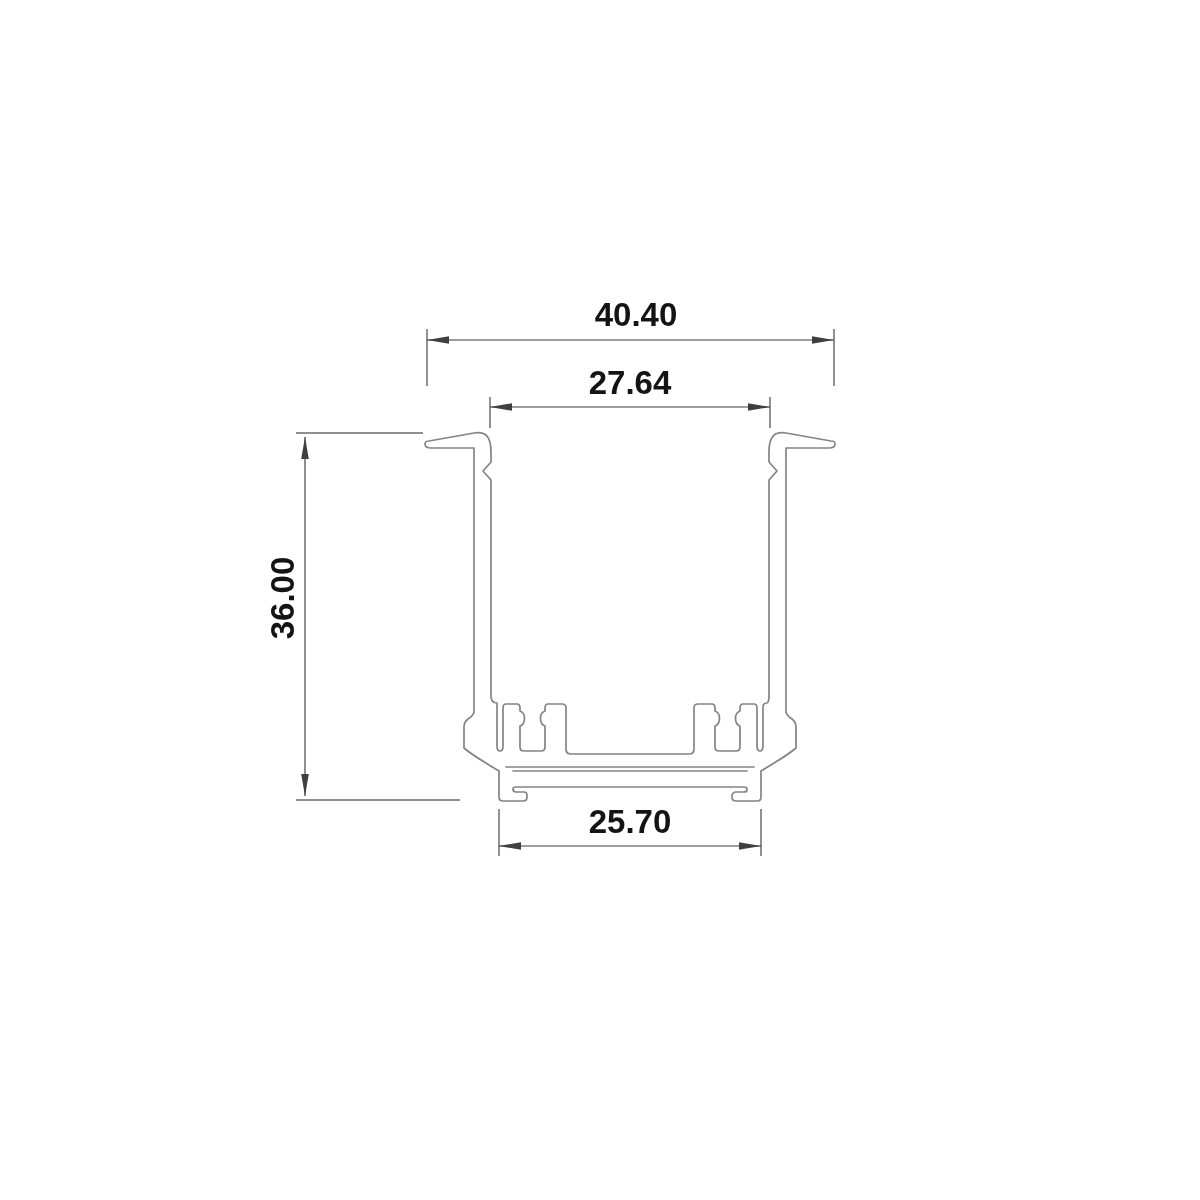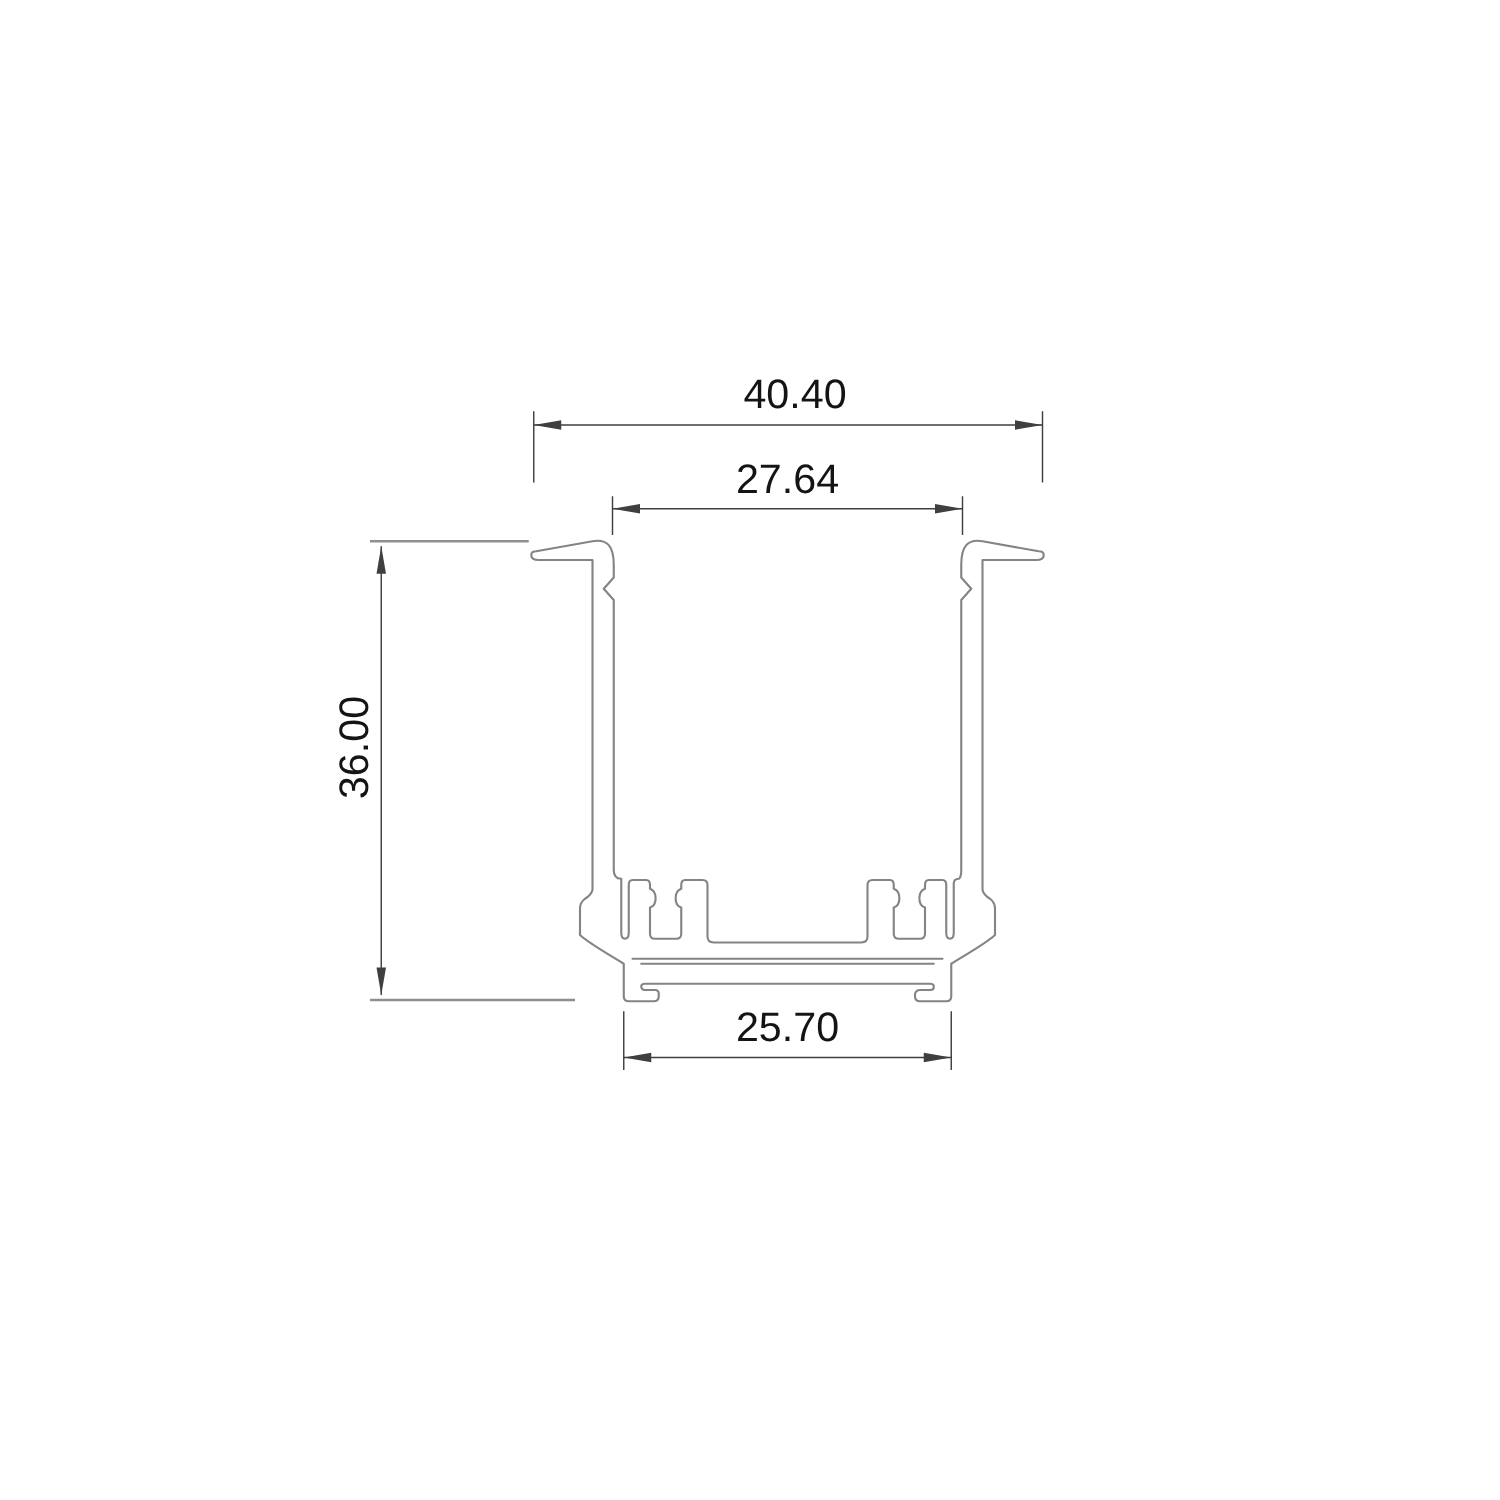--- a/index.html
+++ b/index.html
@@ -8,20 +8,21 @@
     --dim:#3f3f3f;
     --ext-gray:#8f8f8f;
     --txt:#141414;
   }
   html,body{margin:0;padding:0;background:var(--bg);}
   .sheet{
     position:relative;
     width:1200px;height:976px;
     background:var(--bg);
     overflow:hidden;
+    font-weight:bold;
   }
   svg{position:absolute;top:0;left:0;}
   .profile-stroke{fill:none;stroke:var(--profile);stroke-width:1.7;stroke-linejoin:round;stroke-linecap:round;}
   .dim-line{stroke:var(--dim);stroke-width:1.15;fill:none;}
   .ext-gray{stroke:var(--ext-gray);stroke-width:1.9;fill:none;}
   .arrow{fill:var(--dim);stroke:none;}
   .dim-text{
     font-family:"Liberation Sans","DejaVu Sans",sans-serif;
     font-size:33px;
     fill:var(--txt);

